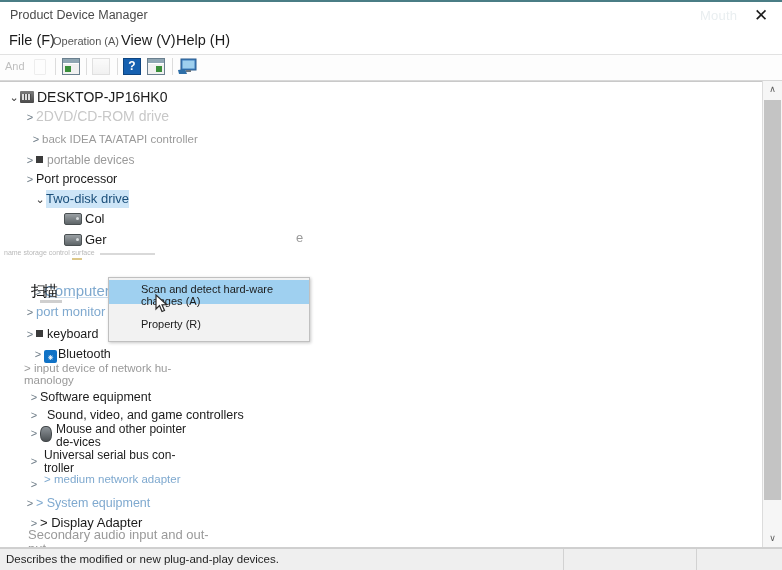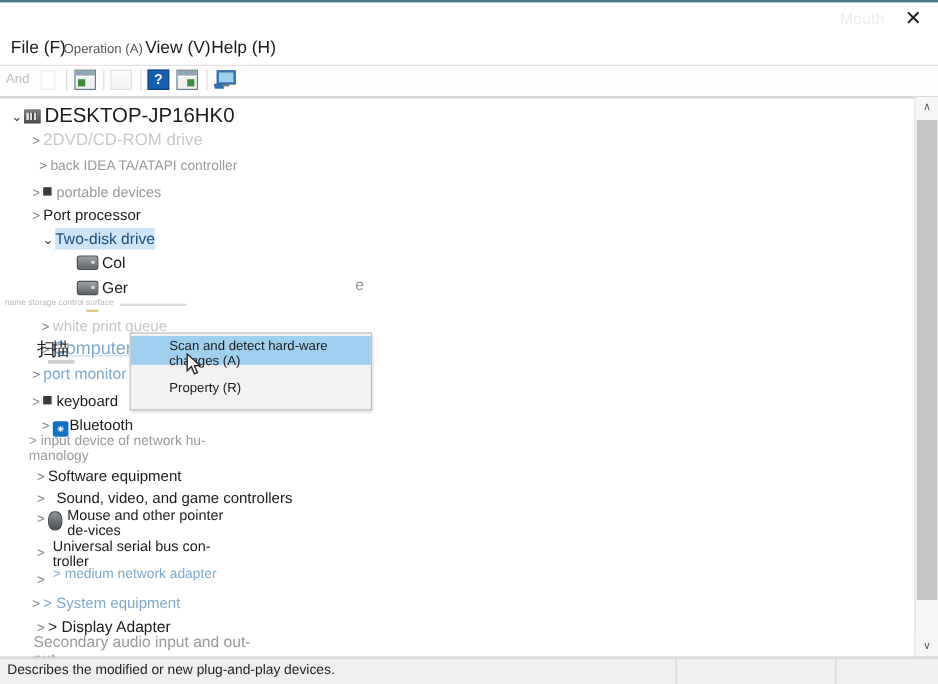--- a/index.html
+++ b/index.html
@@ -366,20 +366,21 @@
     height:1px;
     background:#d0d0d0;
   }
 </style>
 </head>
 <body>
 
 <div id="app">
 
   <div class="titlebar">
+    <div class="title-text">Product Device Manager</div>
     <div class="ghost-word w1"></div>
     <div class="ghost-word w2">Mouth</div>
     <div class="close-btn">✕</div>
   </div>
 
   <div class="menubar">
     <div class="menu-item m0">File (F)</div>
     <div class="menu-item m1">Operation (A)</div>
     <div class="menu-item m2">View (V)</div>
     <div class="menu-item m3">Help (H)</div>
@@ -403,21 +404,21 @@
         <rect x="8" y="12" width="5" height="2" fill="#6b7781"></rect>
         <path d="M1 16 L9 16 L7 11 L0 12 Z" fill="#2f6fa8"></path>
       </svg>
     </div>
   </div>
 
   <div class="content">
     <div class="tree">
 
       <div class="node" style="left:8px; top:6px;">
-        <span class="chev open">⌄</span><span class="ico ico-pc"></span><span class="lbl" style="font-size:17px;">DESKTOP-JP16HK0</span>
+        <span class="chev open">⌄</span><span class="ico ico-pc"></span><span class="lbl" style="font-size:14px;">DESKTOP-JP16HK0</span>
       </div>
 
       <div class="node faded" style="left:24px; top:25px; font-size:14px;">
         <span class="chev">&gt;</span><span class="lbl">2DVD/CD-ROM drive</span>
       </div>
 
       <div class="node greyish" style="left:30px; top:48px; font-size:11.5px;">
         <span class="chev">&gt;</span><span class="lbl">back IDEA TA/ATAPI controller</span>
       </div>
 
@@ -440,23 +441,20 @@
       <div class="node" style="left:64px; top:149px; font-size:13px;">
         <span class="ico ico-disk"></span><span class="lbl">Ger</span>
       </div>
 
       <div class="tiny-grey" style="left:4px; top:167px;">
         <span>name storage control surface</span>
       </div>
       <div class="smudge" style="left:100px; top:171px; width:55px;"></div>
       <div class="smudge" style="left:72px; top:176px; width:10px; background:#ddc88a;"></div>
 
-      <div class="node faded" style="left:32px; top:181px; font-size:12.5px; color:#c6c6c6;">
-        <span class="chev">&gt;</span><span class="lbl">white print queue</span>
-      </div>
 
       <div class="node bluetext" style="left:32px; top:200px; font-size:15px;">
         <span class="chev">&gt;</span><span class="lbl" style="text-decoration:underline; text-decoration-color:#c9dced;">Computer</span>
       </div>
       <div class="smudge" style="left:40px; top:218px; width:22px; background:#cfcfcf; height:3px;"></div>
 
       <div class="node bluetext" style="left:24px; top:221px; font-size:13px;">
         <span class="chev">&gt;</span><span class="lbl">port monitor</span>
       </div>
 

